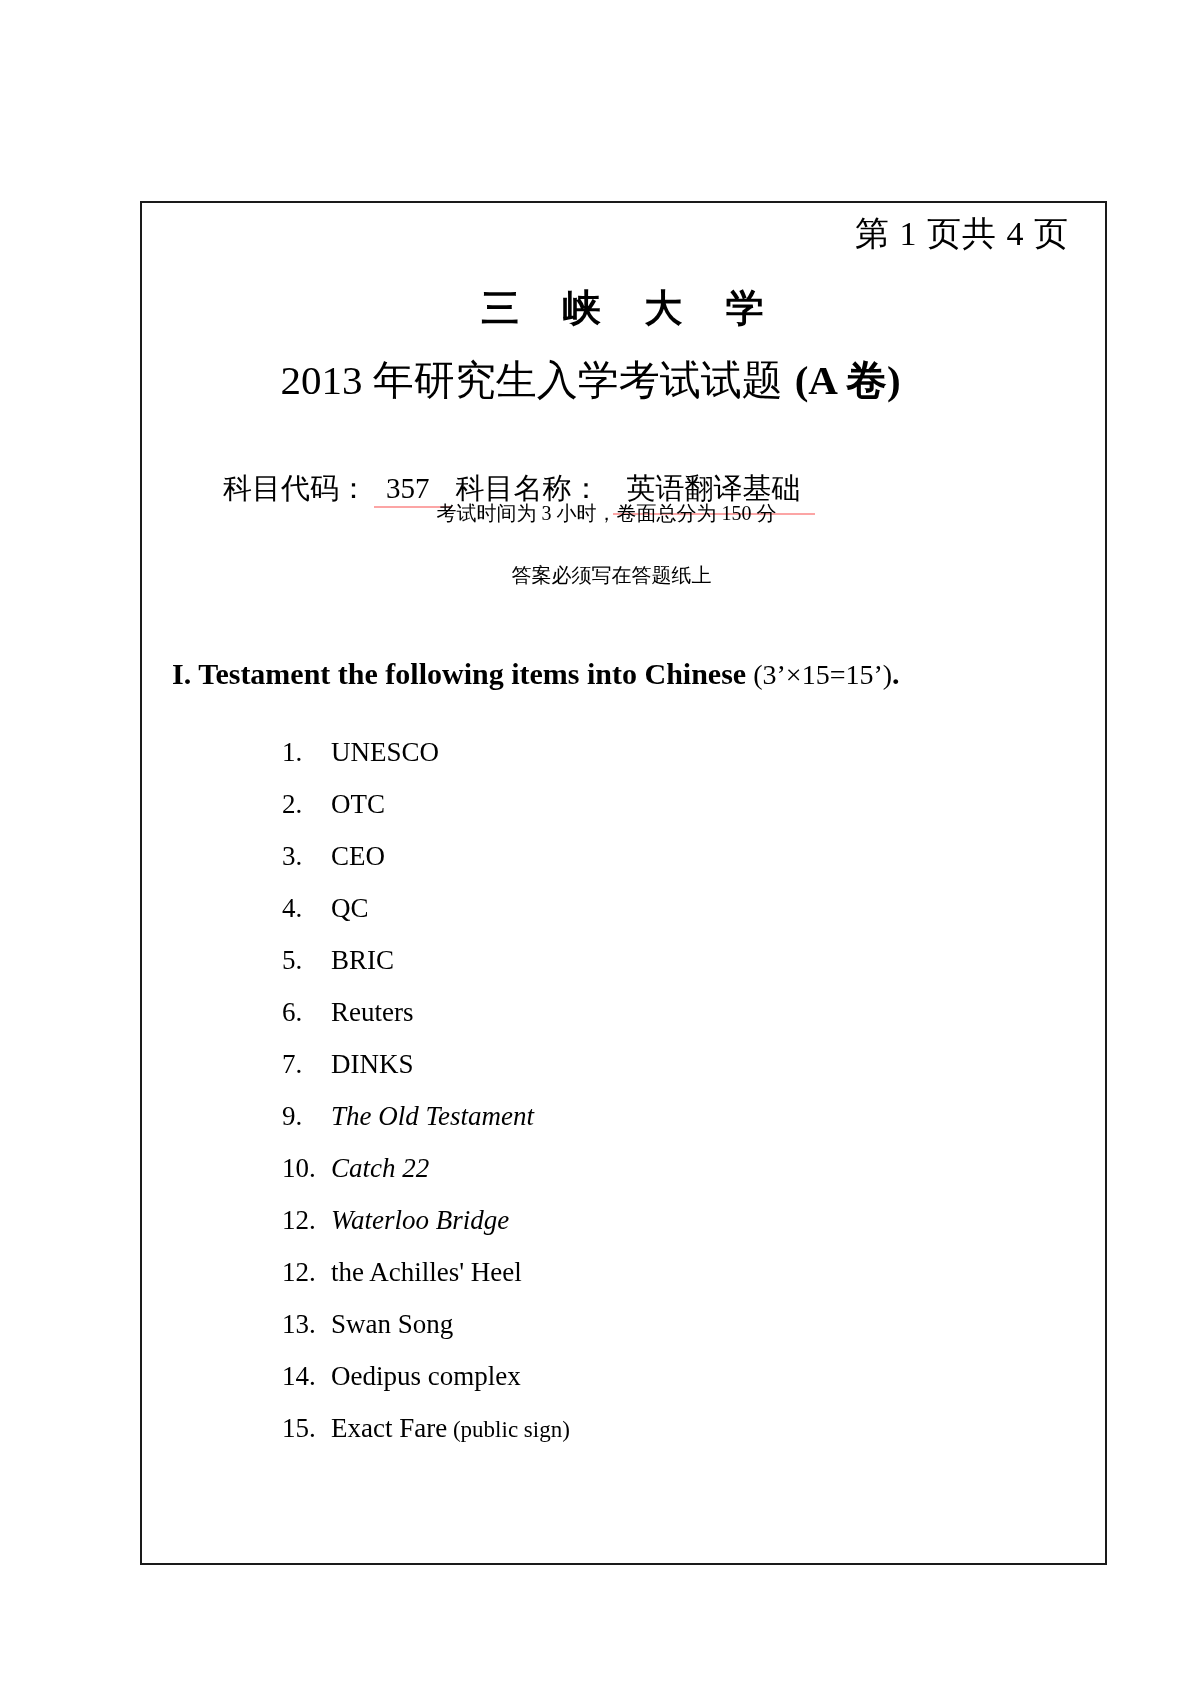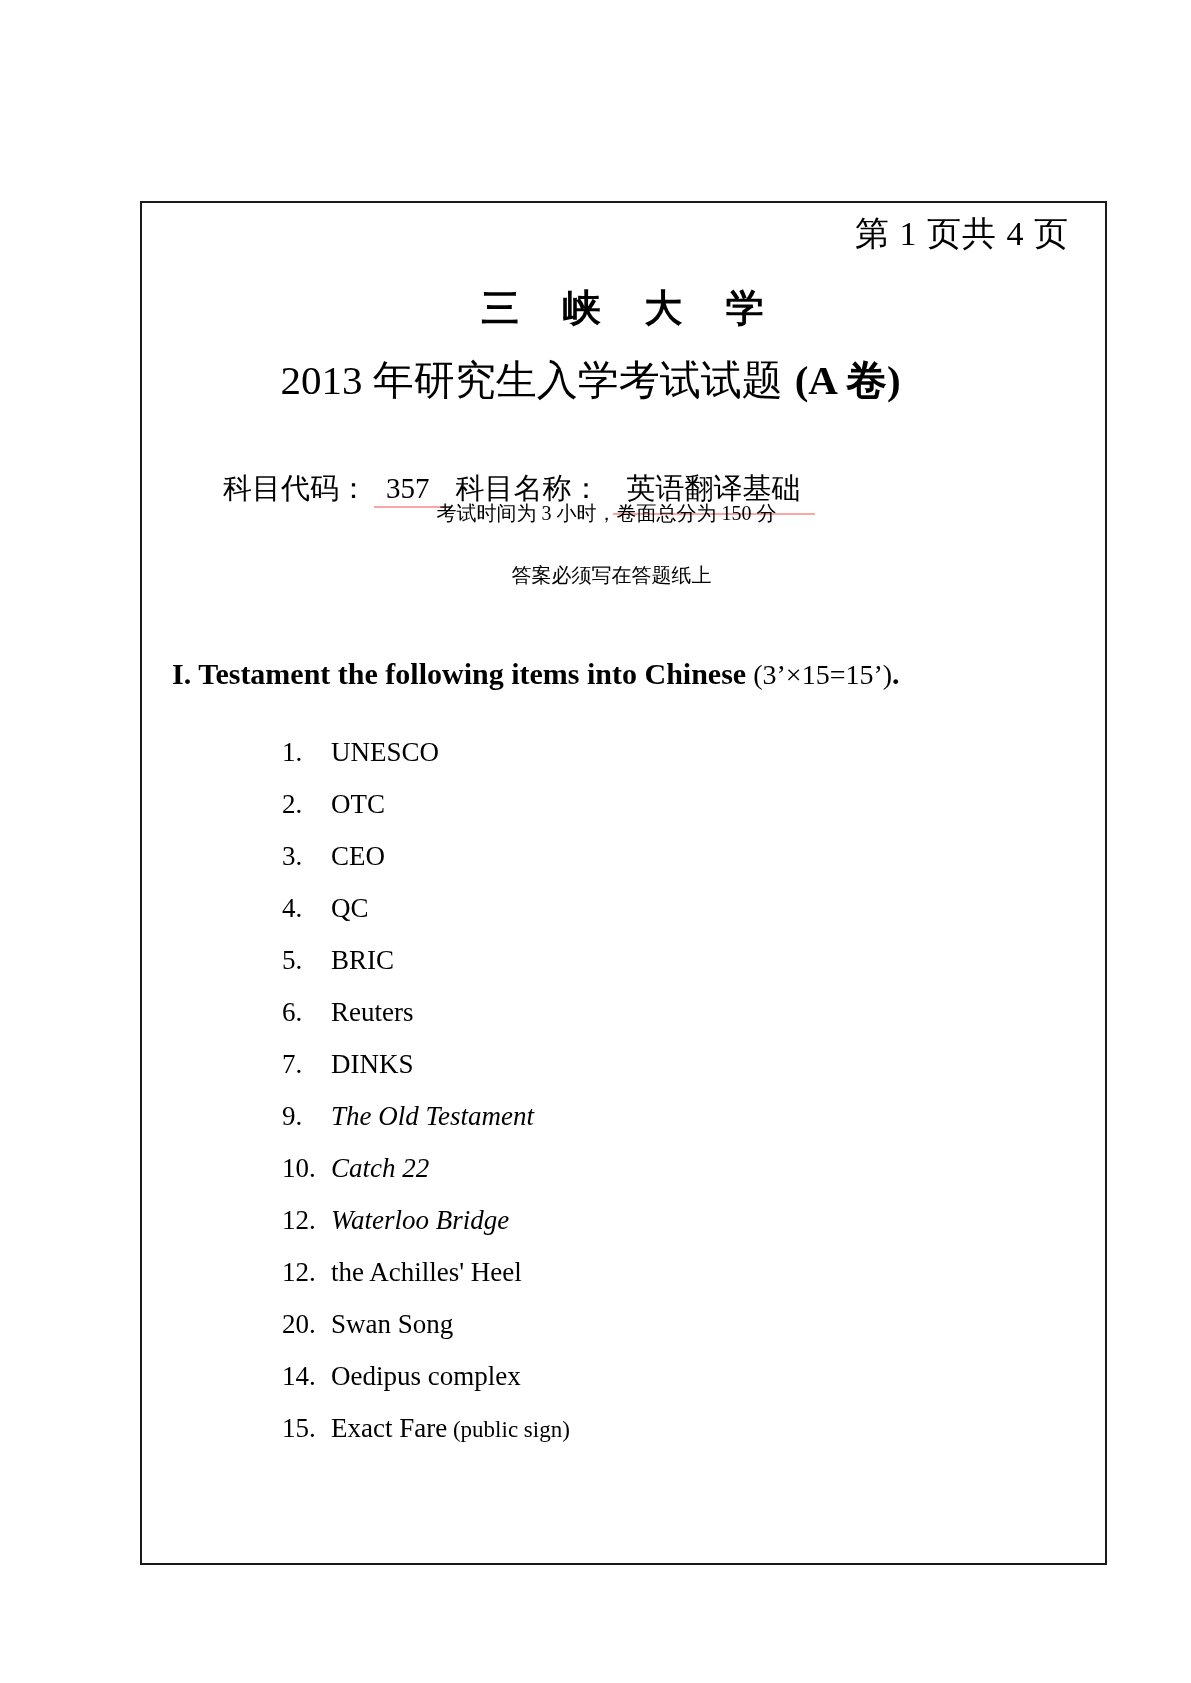--- a/index.html
+++ b/index.html
@@ -148,18 +148,18 @@
       <div class="item"><span class="num">2.</span><span class="txt">OTC</span></div>
       <div class="item"><span class="num">3.</span><span class="txt">CEO</span></div>
       <div class="item"><span class="num">4.</span><span class="txt">QC</span></div>
       <div class="item"><span class="num">5.</span><span class="txt">BRIC</span></div>
       <div class="item"><span class="num">6.</span><span class="txt">Reuters</span></div>
       <div class="item"><span class="num">7.</span><span class="txt">DINKS</span></div>
       <div class="item"><span class="num">9.</span><span class="txt italic">The Old Testament</span></div>
       <div class="item"><span class="num">10.</span><span class="txt italic">Catch 22</span></div>
       <div class="item"><span class="num">12.</span><span class="txt italic">Waterloo Bridge</span></div>
       <div class="item"><span class="num">12.</span><span class="txt">the Achilles' Heel</span></div>
-      <div class="item"><span class="num">20.</span><span class="txt">Swan Song</span></div>
+      <div class="item"><span class="num">13.</span><span class="txt">Swan Song</span></div>
       <div class="item"><span class="num">14.</span><span class="txt">Oedipus complex</span></div>
       <div class="item"><span class="num">15.</span><span class="txt">Exact Fare</span><span class="sfx"> (public sign)</span></div>
     </div>
 
 </div>
 
 </body></html>

